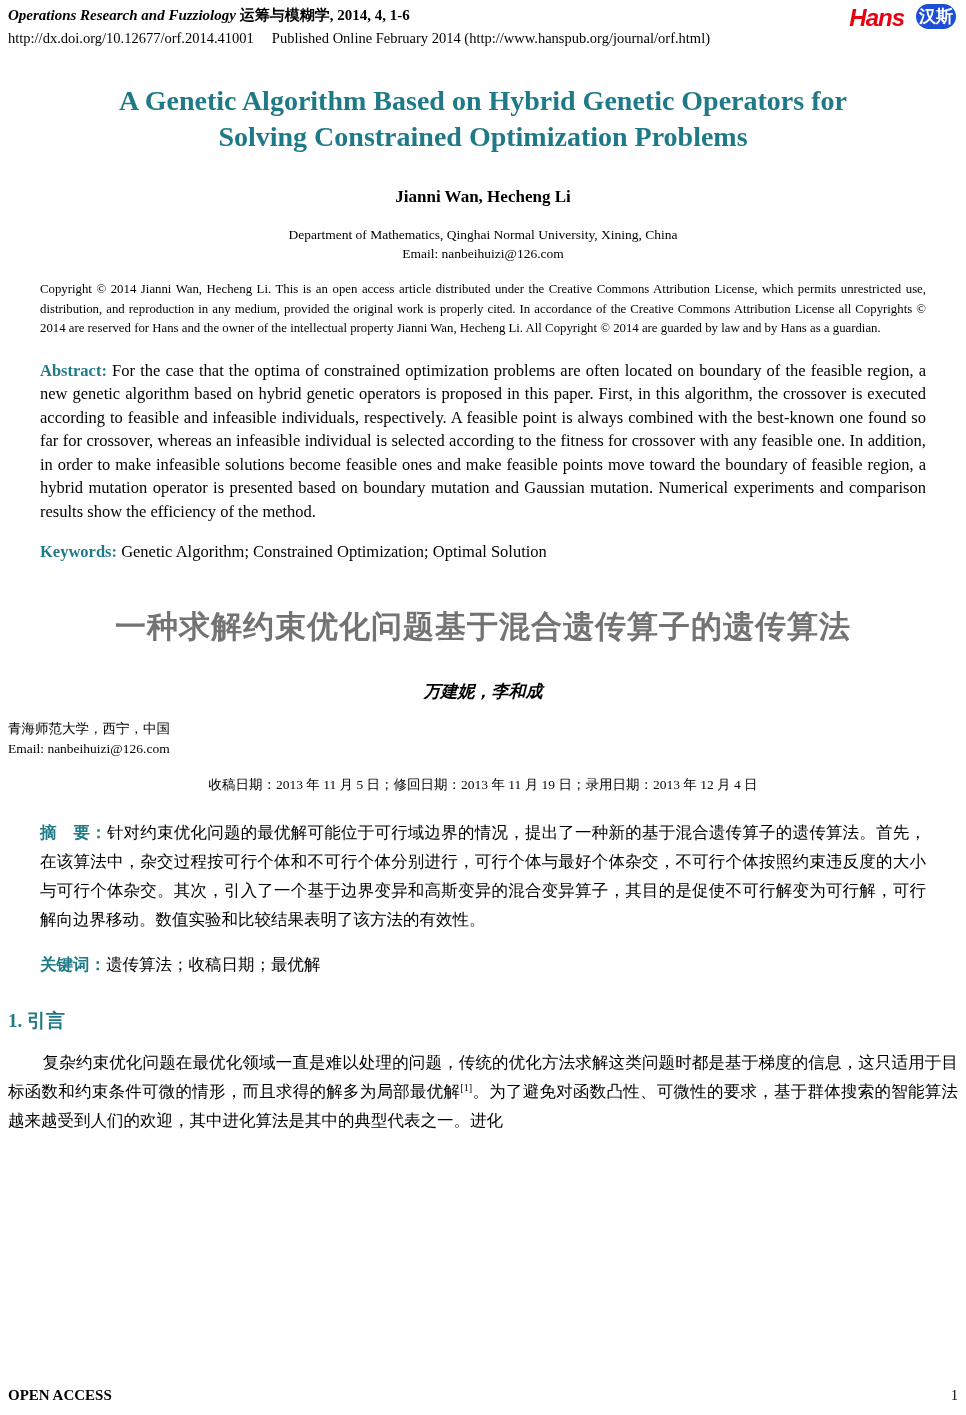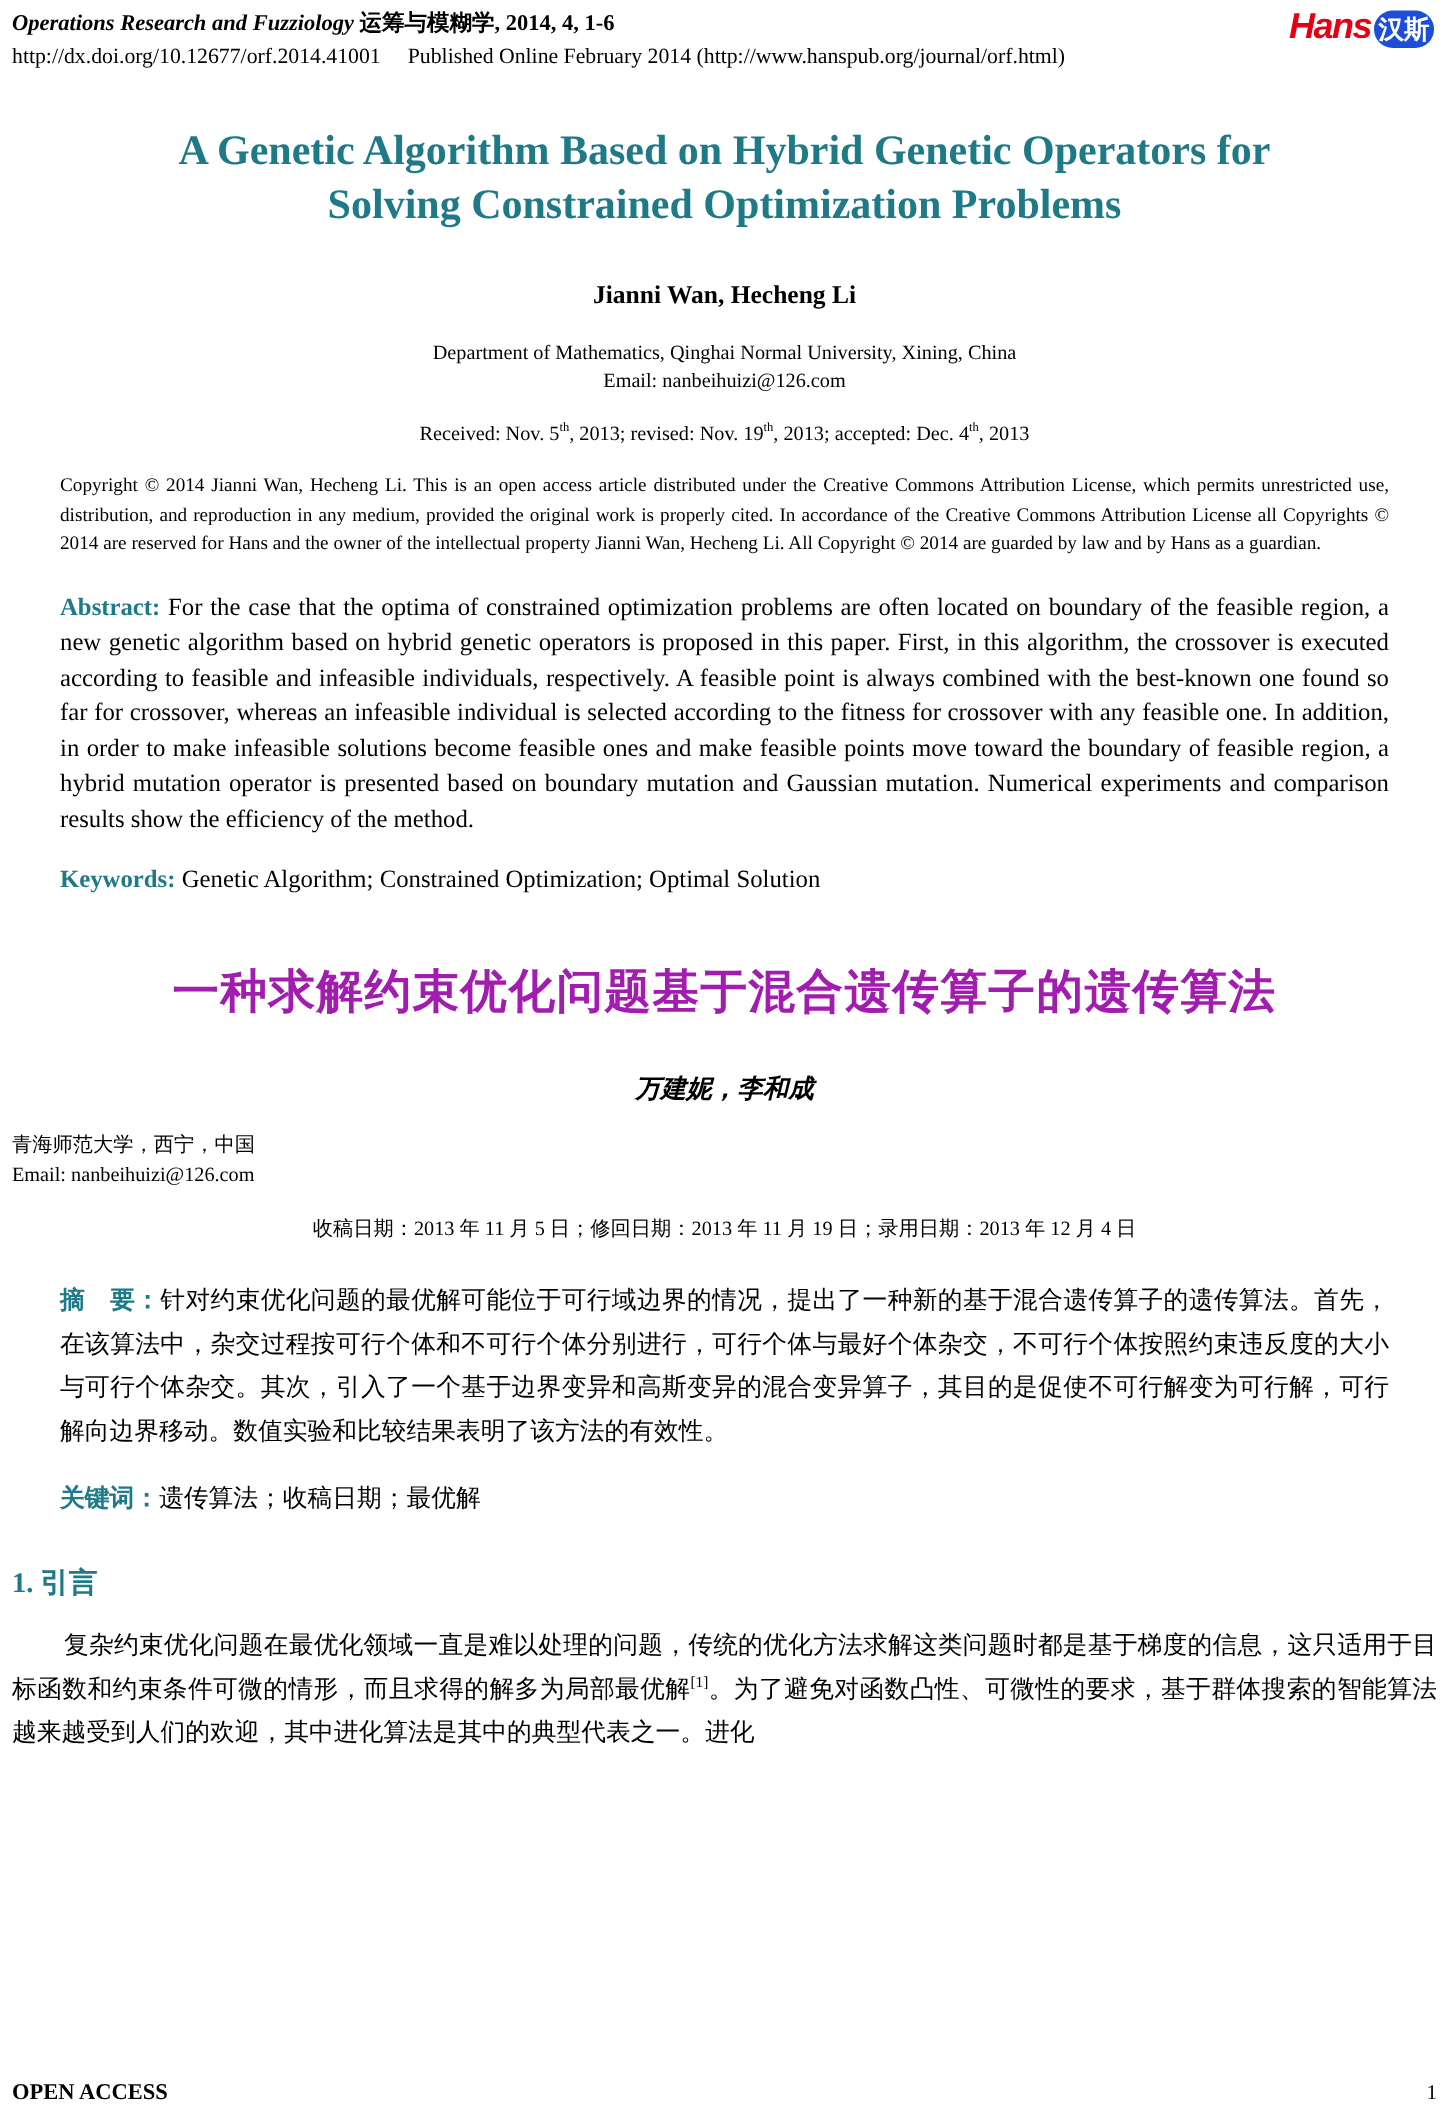--- a/index.html
+++ b/index.html
@@ -11,21 +11,21 @@
   }
   .page { padding:6px 8px 0 8px; position:relative; height:100%; }
 
   a { color:#000; cursor:pointer; }
 
   
   .mast-line1 { font-size:15px; font-weight:bold; }
   .j-en { font-style:italic; }
   .mast-line2 { font-size:14.5px; margin-top:5px; }
   .mast-line2 .doi { margin-right:18px; }
-  .logo { position:absolute; top:4px; right:10px; display:flex; align-items:flex-end; gap:2px; }
+  .logo { position:absolute; top:4px; right:10px; display:flex; align-items:flex-start; gap:12px; }
   .logo-hans { color:#e60012; font-weight:bold; font-style:italic; font-size:24px; font-family:"Liberation Sans", sans-serif; letter-spacing:-1px; }
   .logo-cn { background:#1d4ed8; color:#fff; font-weight:bold; font-size:17px; padding:1px 3px; font-family:"Liberation Sans", sans-serif; }
 
   .teal { color:#1f7a87; }
 
   
   .title-en {
     margin:36px auto 0 auto; max-width:730px; text-align:center;
     font-size:28px; font-weight:bold; line-height:36px; color:#1f7a87;
   }
@@ -38,21 +38,21 @@
     margin:17px 32px 0 32px; font-size:12.8px; line-height:19.5px; text-align:justify;
   }
   .abstract-en {
     margin:20px 32px 0 32px; font-size:16.5px; line-height:23.5px; text-align:justify;
   }
   .keywords-en { margin:17px 32px 0 32px; font-size:16.5px; line-height:23.5px; }
   .label { font-weight:bold; }
 
   
   .title-cn {
-    margin-top:42px; text-align:center; font-size:31px; font-weight:bold; color:#a21caf; letter-spacing:1px;
+    margin-top:42px; text-align:center; font-size:31px; font-weight:bold; color:#737373; letter-spacing:1px;
   }
   .authors-cn { margin-top:32px; text-align:center; font-size:17px; font-weight:bold; font-style:italic; }
   .affil-block-cn { margin-top:16px; text-align:left; font-size:13.5px; line-height:20px; }
   .dates-cn { margin-top:17px; text-align:center; font-size:13.5px; }
   .abstract-cn {
     margin:24px 32px 0 32px; font-size:16.5px; line-height:29px; text-align:justify;
   }
   .keywords-cn { margin:20px 32px 0 32px; font-size:16.5px; }
 
   
@@ -90,21 +90,20 @@
 
   <h1 class="title-en">A Genetic Algorithm Based on Hybrid Genetic Operators for Solving Constrained Optimization Problems</h1>
 
   <div class="authors-en">Jianni Wan, Hecheng Li</div>
 
   <div class="affil-block">
     <div>Department of Mathematics, Qinghai Normal University, Xining, China</div>
     <div><span>Email: </span><a>nanbeihuizi@126.com</a></div>
   </div>
 
-  <div class="received"><span>Received: Nov. 5</span><sup>th</sup><span>, 2013; revised: Nov. 19</span><sup>th</sup><span>, 2013; accepted: Dec. 4</span><sup>th</sup><span>, 2013</span></div>
 
   <p class="copyright">Copyright © 2014 Jianni Wan, Hecheng Li. This is an open access article distributed under the Creative Commons Attribution License, which permits unrestricted use, distribution, and reproduction in any medium, provided the original work is properly cited. In accordance of the Creative Commons Attribution License all Copyrights © 2014 are reserved for Hans and the owner of the intellectual property Jianni Wan, Hecheng Li. All Copyright © 2014 are guarded by law and by Hans as a guardian.</p>
 
   <p class="abstract-en">
     <span class="label teal">Abstract:</span>
     <span>For the case that the optima of constrained optimization problems are often located on boundary of the feasible region, a new genetic algorithm based on hybrid genetic operators is proposed in this paper. First, in this algorithm, the crossover is executed according to feasible and infeasible individuals, respectively. A feasible point is always combined with the best-known one found so far for crossover, whereas an infeasible individual is selected according to the fitness for crossover with any feasible one. In addition, in order to make infeasible solutions become feasible ones and make feasible points move toward the boundary of feasible region, a hybrid mutation operator is presented based on boundary mutation and Gaussian mutation. Numerical experiments and comparison results show the efficiency of the method.</span>
   </p>
 
   <p class="keywords-en">
     <span class="label teal">Keywords:</span>

